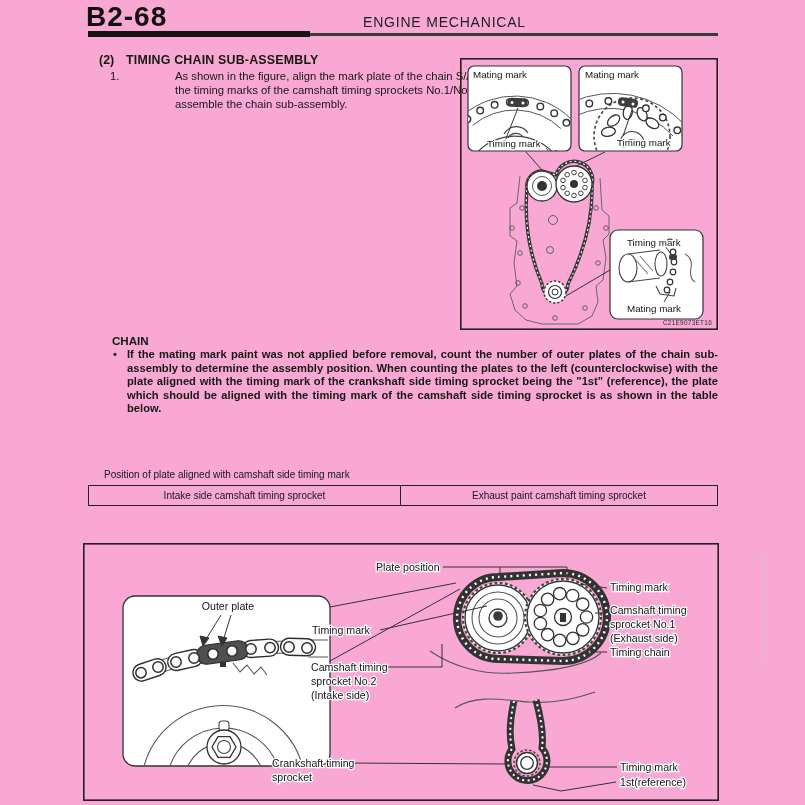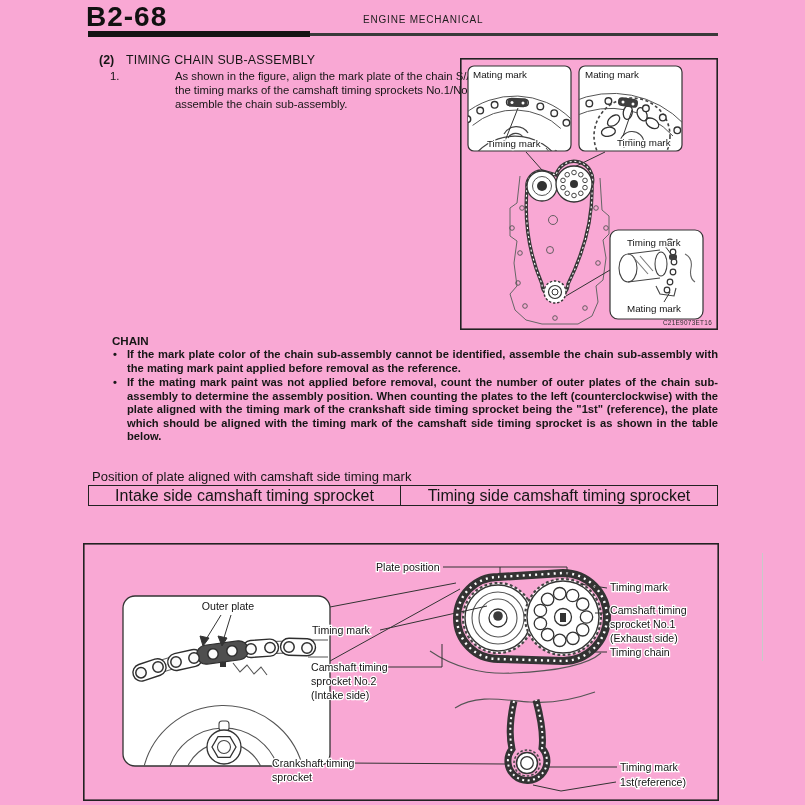--- a/index.html
+++ b/index.html
@@ -1,34 +1,34 @@
 <!DOCTYPE html>
 <html><head>
 <meta charset="utf-8">
 <style>
   html,body{margin:0;padding:0;background:#e8e8e8;}
   .page{position:relative;width:805px;height:805px;background:#f9a8d4;overflow:hidden;
         font-family:"Liberation Sans","DejaVu Sans",sans-serif;color:#161616;}
   .abs{position:absolute;}
   .page-code{left:86px;top:1px;font-size:28px;font-weight:bold;letter-spacing:1px;color:#111;}
-  .page-title{left:363px;top:14px;font-size:10px;letter-spacing:0.8px;color:#1d1d1d;}
+  .page-title{left:363px;top:14px;font-size:14px;letter-spacing:0.8px;color:#1d1d1d;}
   .rule{left:88px;top:33px;width:630px;height:3px;background:#3a3a3a;}
   .rule-dark{left:88px;top:31px;width:222px;height:6px;background:#141414;}
   .sec-num{left:99px;top:53px;font-size:12.4px;font-weight:bold;}
-  .sec-head{left:126px;top:53px;font-size:12.4px;font-weight:normal;letter-spacing:0.2px;}
+  .sec-head{left:126px;top:53px;font-size:12.4px;font-weight:bold;letter-spacing:0.2px;}
   .step-num{left:110px;top:70px;font-size:11.3px;}
   .step-text{left:127px;top:70px;width:336px;font-size:11.3px;line-height:13.9px;margin-left:48px;}
   .note-title{left:112px;top:334px;font-size:11.6px;font-weight:bold;}
   .note-list{left:112px;top:348px;width:606px;}
   .note-item{position:relative;padding-left:15px;font-size:11.2px;font-weight:bold;
              line-height:13.5px;text-align:justify;margin-bottom:1px;}
   .note-item::before{content:"\2022";position:absolute;left:1px;top:0;}
-  .tbl-caption{left:92px;top:469px;font-size:13px;}
+  .tbl-caption{left:104px;top:469px;font-size:10px;}
   table.plate{position:absolute;left:88px;top:485px;width:630px;border-collapse:collapse;}
-  table.plate td{border:1.8px solid #222;text-align:center;font-size:16px;
+  table.plate td{border:1.8px solid #222;text-align:center;font-size:10px;
                  height:19px;padding:0;}
   svg text{font-family:"Liberation Sans","DejaVu Sans",sans-serif;fill:#141414;}
   .lblS{font-size:9.8px;paint-order:stroke;stroke:#fff;stroke-width:2.4px;}
   .lblB{font-size:10.6px;paint-order:stroke;stroke:#fff;stroke-width:2.4px;}
   .figcode{font-size:6.4px;fill:#2e2e2e;letter-spacing:0.3px;}
   .artifact{left:762px;top:553px;width:1px;height:108px;background:#c9c9c9;}
 </style>
 </head>
 <body>
 
@@ -39,30 +39,29 @@
   <div class="abs rule"></div>
   <div class="abs rule-dark"></div>
 
   <div class="abs sec-num">(2)</div>
   <div class="abs sec-head">TIMING CHAIN SUB-ASSEMBLY</div>
   <div class="abs step-num">1.</div>
   <div class="abs step-text">As shown in the figure, align the mark plate of the chain S/A with the timing marks of the camshaft timing sprockets No.1/No.2, and assemble the chain sub-assembly.</div>
 
   <div class="abs note-title">CHAIN</div>
   <div class="abs note-list">
-    <div class="note-item">If the mark plate color of the chain sub-assembly cannot be identified, assemble the chain sub-assembly with the mating mark paint applied before removal as the reference.</div>
     <div class="note-item">If the mating mark paint was not applied before removal, count the number of outer plates of the chain sub-assembly to determine the assembly position. When counting the plates to the left (counterclockwise) with the plate aligned with the timing mark of the crankshaft side timing sprocket being the "1st" (reference), the plate which should be aligned with the timing mark of the camshaft side timing sprocket is as shown in the table below.</div>
   </div>
 
   <div class="abs tbl-caption">Position of plate aligned with camshaft side timing mark</div>
   <table class="plate">
     <tbody>
         <tr>
       <td style="width:49.6%">Intake side camshaft timing sprocket</td>
-      <td>Timing side camshaft timing sprocket</td>
+      <td>Exhaust paint camshaft timing sprocket</td>
     </tr>
   </tbody>
     </table>
 
   <svg class="abs" style="left:460px;top:58px" width="258" height="272" viewBox="0 0 258 272">
     <defs>
       <clipPath id="clipL">
           <rect x="8" y="8" width="103" height="85" rx="6"></rect>
         </clipPath>
       <clipPath id="clipR">

